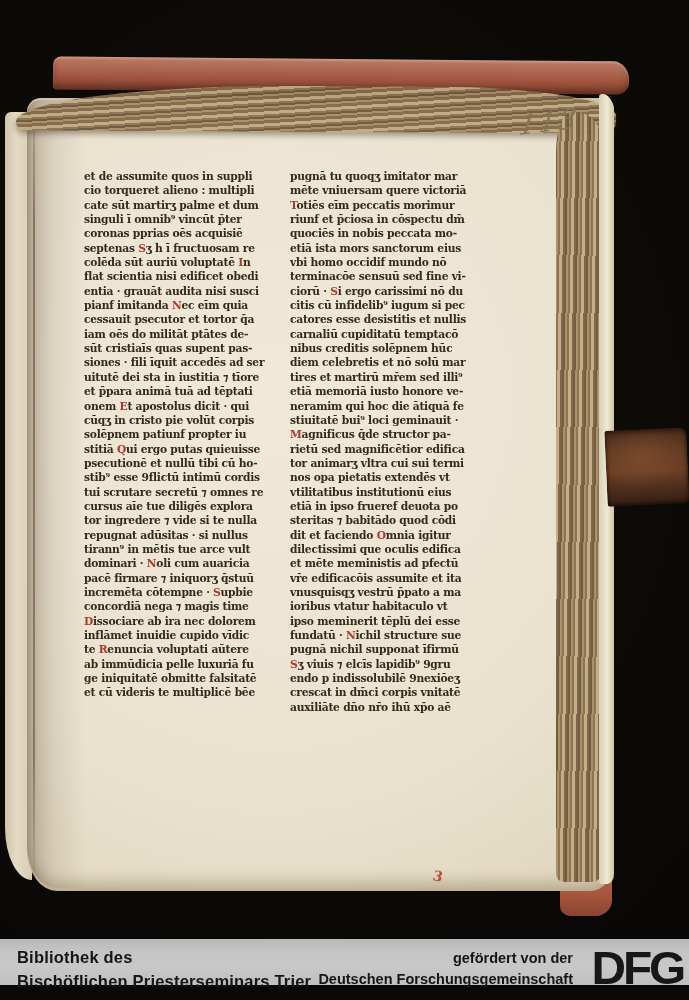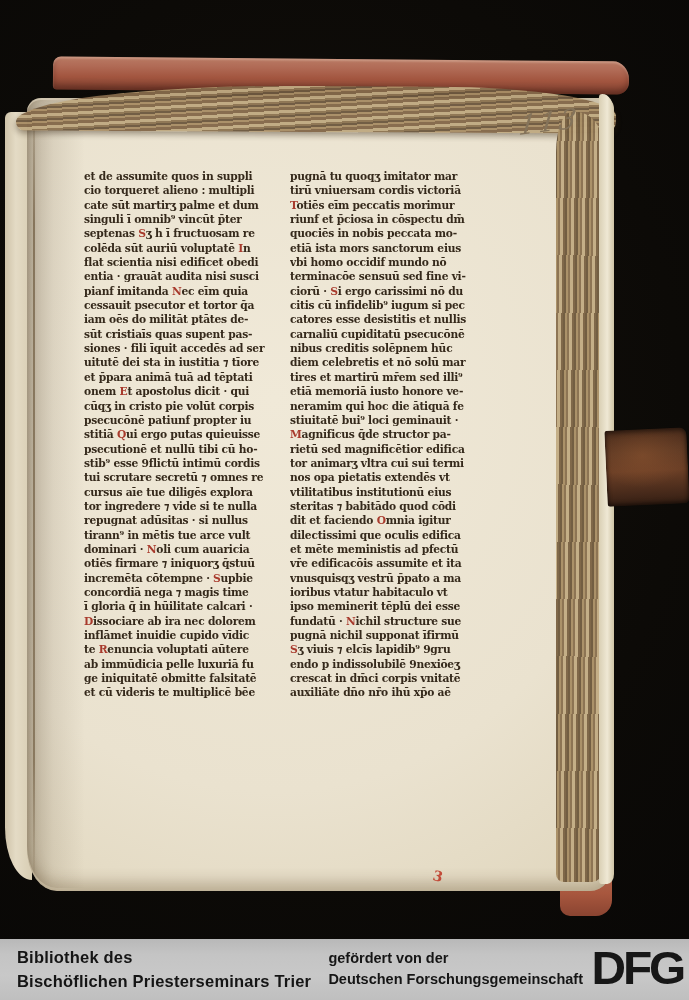--- a/index.html
+++ b/index.html
@@ -102,30 +102,30 @@
   .col{width:203px;}
   .ms-line{
     font-family:"DejaVu Serif", "DejaVu Sans", serif;
     font-size:10.7px;line-height:14.35px;font-weight:bold;
     color:var(--ink,#35291b);letter-spacing:-0.25px;
     white-space:nowrap;overflow:hidden;
   }
   .rubric{color:var(--rubric,#a83a2c);}
   
   .footer{
-    position:absolute;left:0;top:939px;width:689px;height:61px;
+    position:absolute;left:0;top:939px;width:689px;height:46px;
     background:linear-gradient(180deg,#b8b8b8 0%,var(--footer-bar,#c4c4c4) 25%,#c8c8c8 60%,#bfbfbf 100%);
   }
   .lib{
     position:absolute;left:17px;top:7px;
     font-weight:bold;font-size:16.5px;line-height:23.5px;
     color:var(--footer-text,#151515);letter-spacing:.2px;
   }
   .fund{
-    position:absolute;right:106px;top:9px;text-align:left;
+    position:absolute;right:116px;top:9px;text-align:right;
     font-weight:bold;font-size:14.5px;line-height:20.5px;
     color:var(--footer-text,#151515);
   }
   .dfg{
     position:absolute;right:6px;top:2px;
     font-weight:bold;font-size:46px;letter-spacing:-3px;
     color:#171717;transform:scaleX(1.04);transform-origin:right center;
   }
 </style>
 </head>
@@ -143,78 +143,79 @@
   <div class="outer-sliver"></div>
   <div class="strap"></div>
   <div class="page-number">113</div>
   <div class="red-mark">3</div>
   <div class="text-block">
     <div class="col">
         <div class="ms-line">et de assumite quos in suppli</div>
         <div class="ms-line">cio torqueret alieno : multipli</div>
         <div class="ms-line">cate sūt martirʒ palme et dum</div>
         <div class="ms-line">singuli ī omnib⁹ vincūt p̄ter</div>
+        <div class="ms-line">coronas pprias oēs acquisiē</div>
         <div class="ms-line">septenas <span class="rubric">S</span>ʒ h̄ ī fructuosam re</div>
         <div class="ms-line">colēda sūt auriū voluptatē <span class="rubric">I</span>n</div>
         <div class="ms-line">flat scientia nisi edificet obedi</div>
         <div class="ms-line">entia · grauāt audita nisi susci</div>
         <div class="ms-line">pianf imitanda <span class="rubric">N</span>ec eīm quia</div>
         <div class="ms-line">cessauit psecutor et tortor q̄a</div>
         <div class="ms-line">iam oēs do militāt ptātes de-</div>
         <div class="ms-line">sūt cristiaīs quas supent pas-</div>
         <div class="ms-line">siones · fili īquit accedēs ad ser</div>
         <div class="ms-line">uitutē dei sta in iustitia ⁊ tīore</div>
         <div class="ms-line">et p̄para animā tuā ad tēptati</div>
         <div class="ms-line">onem <span class="rubric">E</span>t apostolus dicit · qui</div>
         <div class="ms-line">cūqʒ in cristo pie volūt corpis</div>
-        <div class="ms-line">psecucōnē patiunf propter iu</div>
+        <div class="ms-line">solēpnem patiunf propter iu</div>
         <div class="ms-line">stitiā <span class="rubric">Q</span>ui ergo putas quieuisse</div>
         <div class="ms-line">psecutionē et nullū tibi cū ho-</div>
         <div class="ms-line">stib⁹ esse 9flictū intimū cordis</div>
         <div class="ms-line">tui scrutare secretū ⁊ omnes re</div>
         <div class="ms-line">cursus aīe tue diligēs explora</div>
         <div class="ms-line">tor ingredere ⁊ vide si te nulla</div>
         <div class="ms-line">repugnat adūsitas · si nullus</div>
         <div class="ms-line">tirann⁹ in mētis tue arce vult</div>
         <div class="ms-line">dominari · <span class="rubric">N</span>oli cum auaricia</div>
-        <div class="ms-line">otiēs firmare ⁊ iniquorʒ q̄stuū</div>
+        <div class="ms-line">pacē firmare ⁊ iniquorʒ q̄stuū</div>
         <div class="ms-line">incremēta cōtempne · <span class="rubric">S</span>upbie</div>
         <div class="ms-line">concordiā nega ⁊ magis time</div>
-        <div class="ms-line">ī gloria q̄ in hūilitate calcari ·</div>
         <div class="ms-line"><span class="rubric">D</span>issociare ab ira nec dolorem</div>
         <div class="ms-line">inflāmet inuidie cupido vīdic</div>
         <div class="ms-line">te <span class="rubric">R</span>enuncia voluptati aūtere</div>
         <div class="ms-line">ab immūdicia pelle luxuriā fu</div>
         <div class="ms-line">ge iniquitatē obmitte falsitatē</div>
         <div class="ms-line">et cū videris te multiplicē bēe</div>
       </div>
     <div class="col">
         <div class="ms-line">pugnā tu quoqʒ imitator mar</div>
-        <div class="ms-line">tirū vniuersam cordis victoriā</div>
+        <div class="ms-line">mēte vniuersam quere victoriā</div>
         <div class="ms-line"><span class="rubric">T</span>otiēs eīm peccatis morimur</div>
         <div class="ms-line">riunf et p̄ciosa in cōspectu dm̄</div>
         <div class="ms-line">quociēs in nobis peccata mo-</div>
         <div class="ms-line">etiā ista mors sanctorum eius</div>
         <div class="ms-line">vbi homo occidif mundo nō</div>
         <div class="ms-line">terminacōe sensuū sed fine vi-</div>
         <div class="ms-line">ciorū · <span class="rubric">S</span>i ergo carissimi nō du</div>
         <div class="ms-line">citis cū infidelib⁹ iugum si pec</div>
         <div class="ms-line">catores esse desistitis et nullis</div>
-        <div class="ms-line">carnaliū cupiditatū psecucōnē</div>
+        <div class="ms-line">carnaliū cupiditatū temptacō</div>
         <div class="ms-line">nibus creditis solēpnem hūc</div>
         <div class="ms-line">diem celebretis et nō solū mar</div>
         <div class="ms-line">tires et martirū mr̄em sed illi⁹</div>
         <div class="ms-line">etiā memoriā iusto honore ve-</div>
         <div class="ms-line">neramim qui hoc die ātiquā fe</div>
         <div class="ms-line">stiuitatē bui⁹ loci geminauit ·</div>
         <div class="ms-line"><span class="rubric">M</span>agnificus q̄de structor pa-</div>
         <div class="ms-line">rietū sed magnificētior edifica</div>
         <div class="ms-line">tor animarʒ vltra cui sui termi</div>
         <div class="ms-line">nos opa pietatis extendēs vt</div>
         <div class="ms-line">vtilitatibus institutionū eius</div>
+        <div class="ms-line">etiā in ipso frueref deuota po</div>
         <div class="ms-line">steritas ⁊ babitādo quod cōdi</div>
         <div class="ms-line">dit et faciendo <span class="rubric">O</span>mnia igitur</div>
         <div class="ms-line">dilectissimi que oculis edifica</div>
         <div class="ms-line">et mēte meministis ad pfectū</div>
         <div class="ms-line">vr̄e edificacōis assumite et ita</div>
         <div class="ms-line">vnusquisqʒ vestrū p̄pato a ma</div>
         <div class="ms-line">ioribus vtatur habitaculo vt</div>
         <div class="ms-line">ipso meminerit tēplū dei esse</div>
         <div class="ms-line">fundatū · <span class="rubric">N</span>ichil structure sue</div>
         <div class="ms-line">pugnā nichil supponat īfirmū</div>

